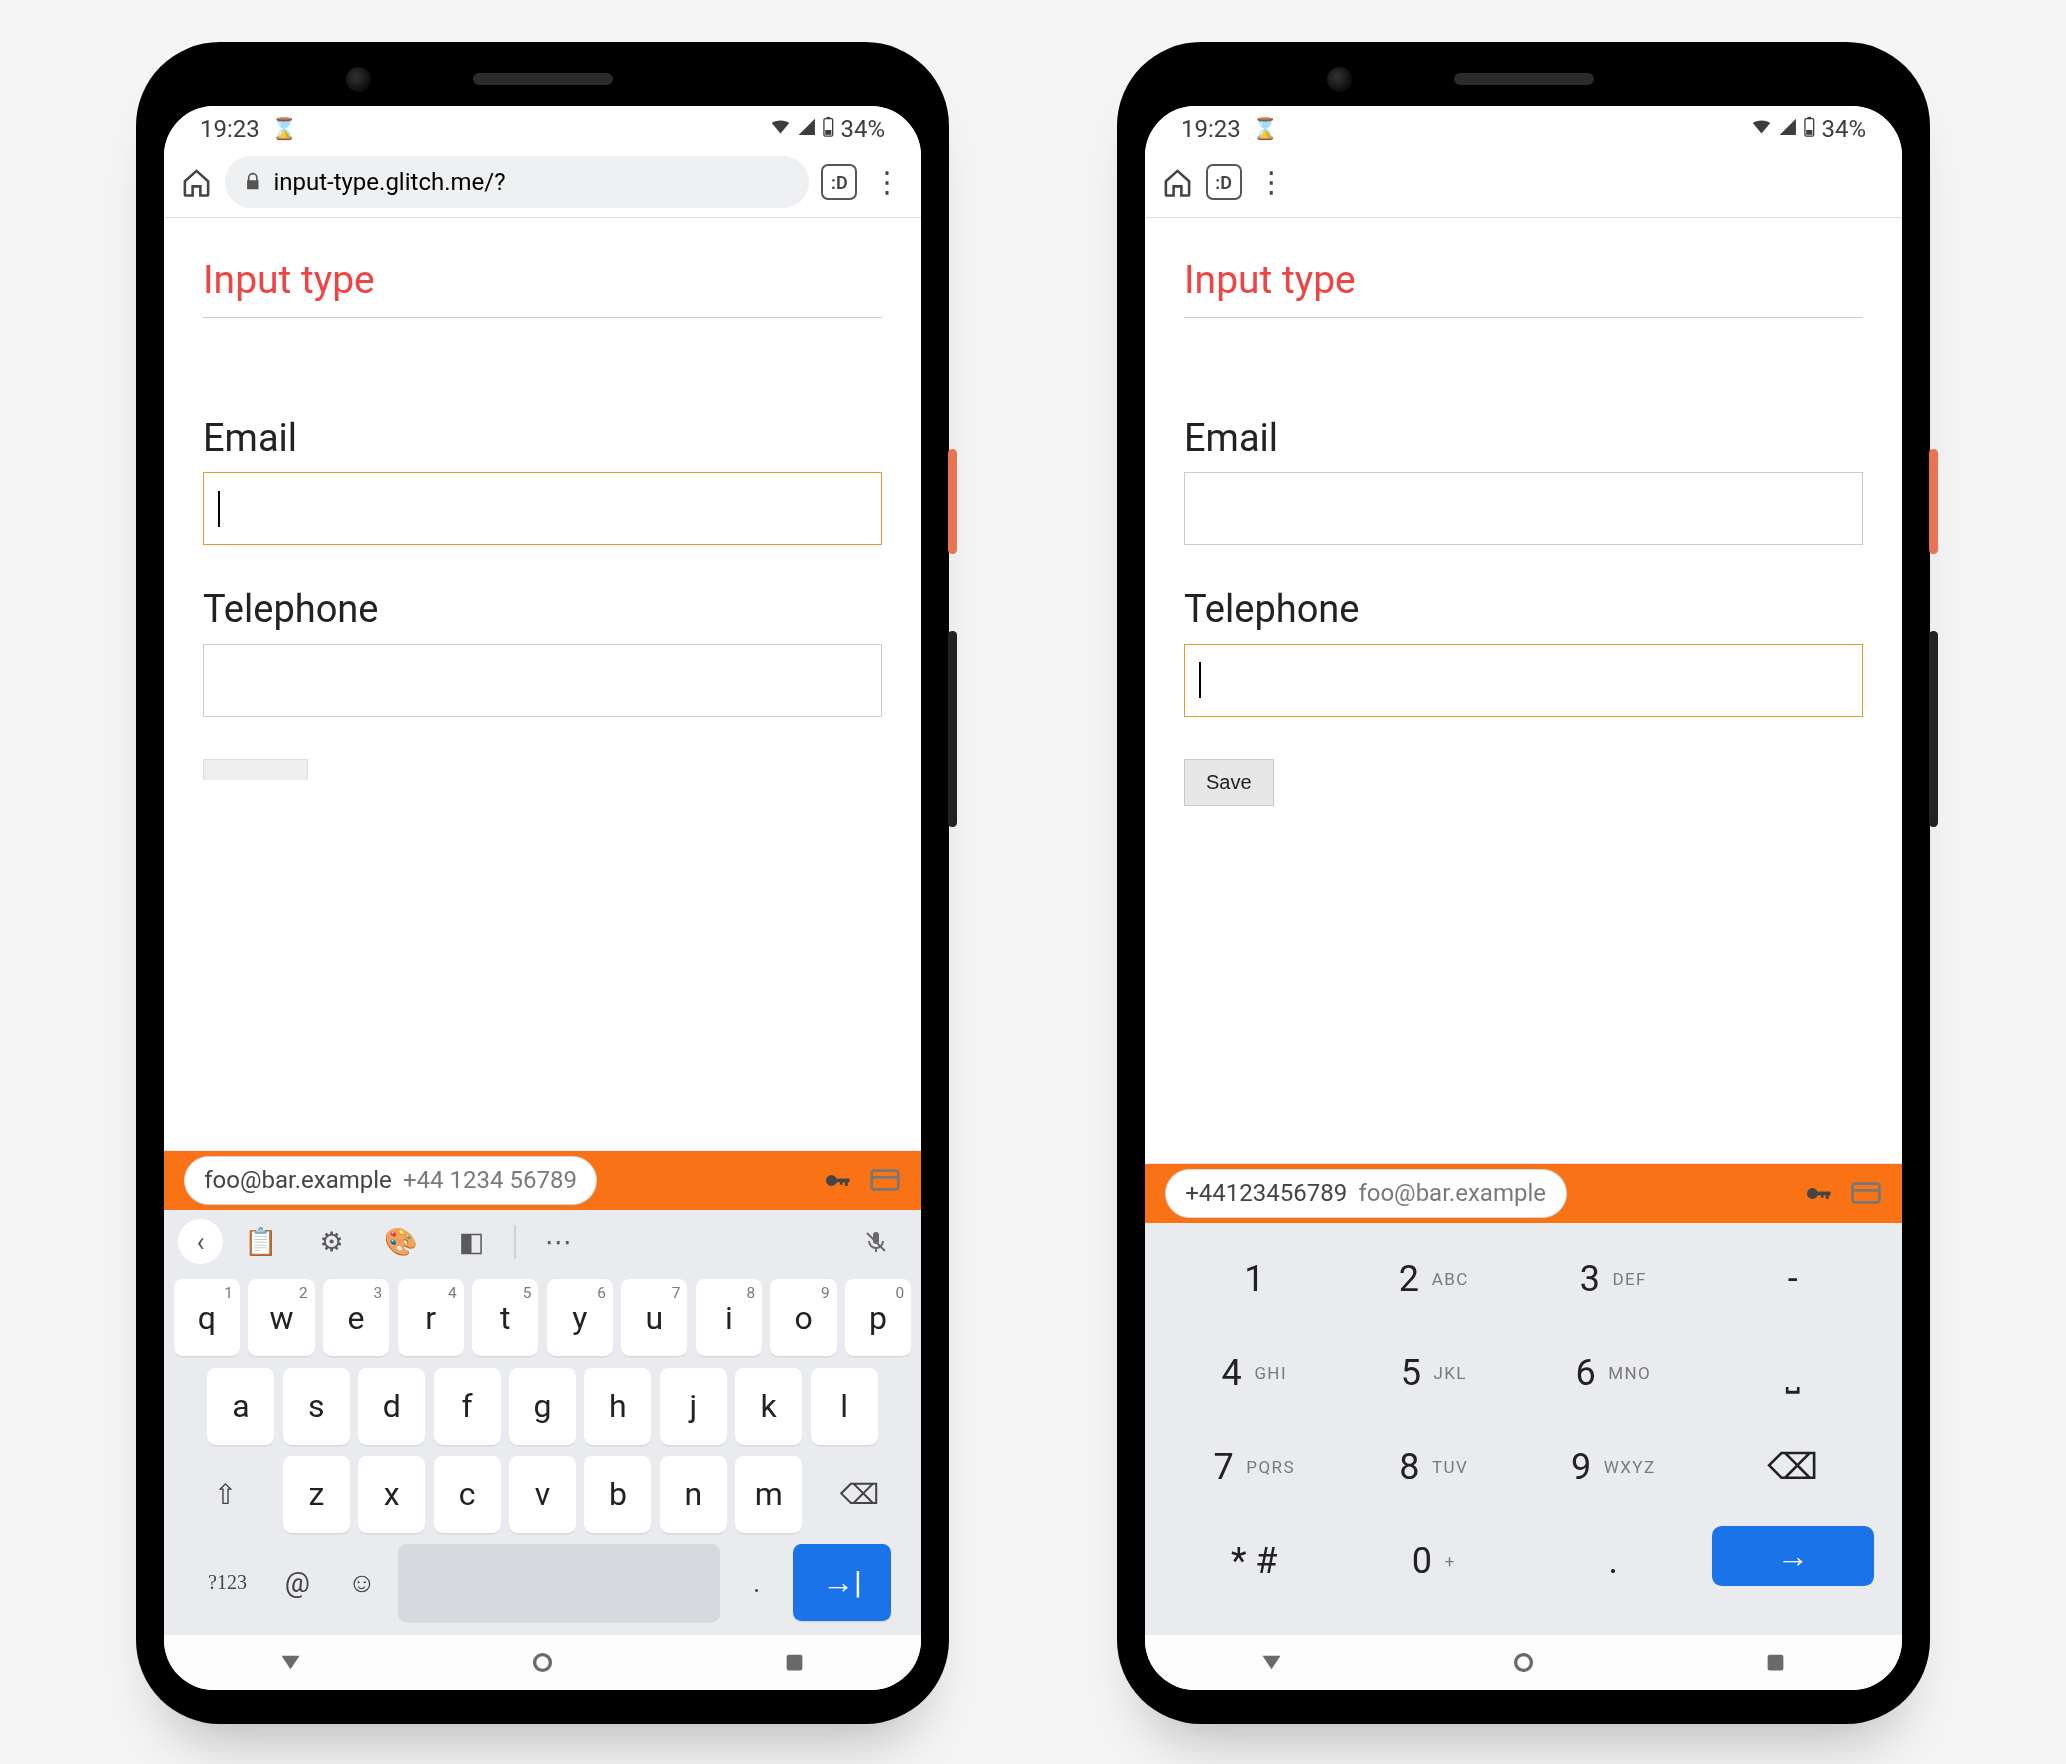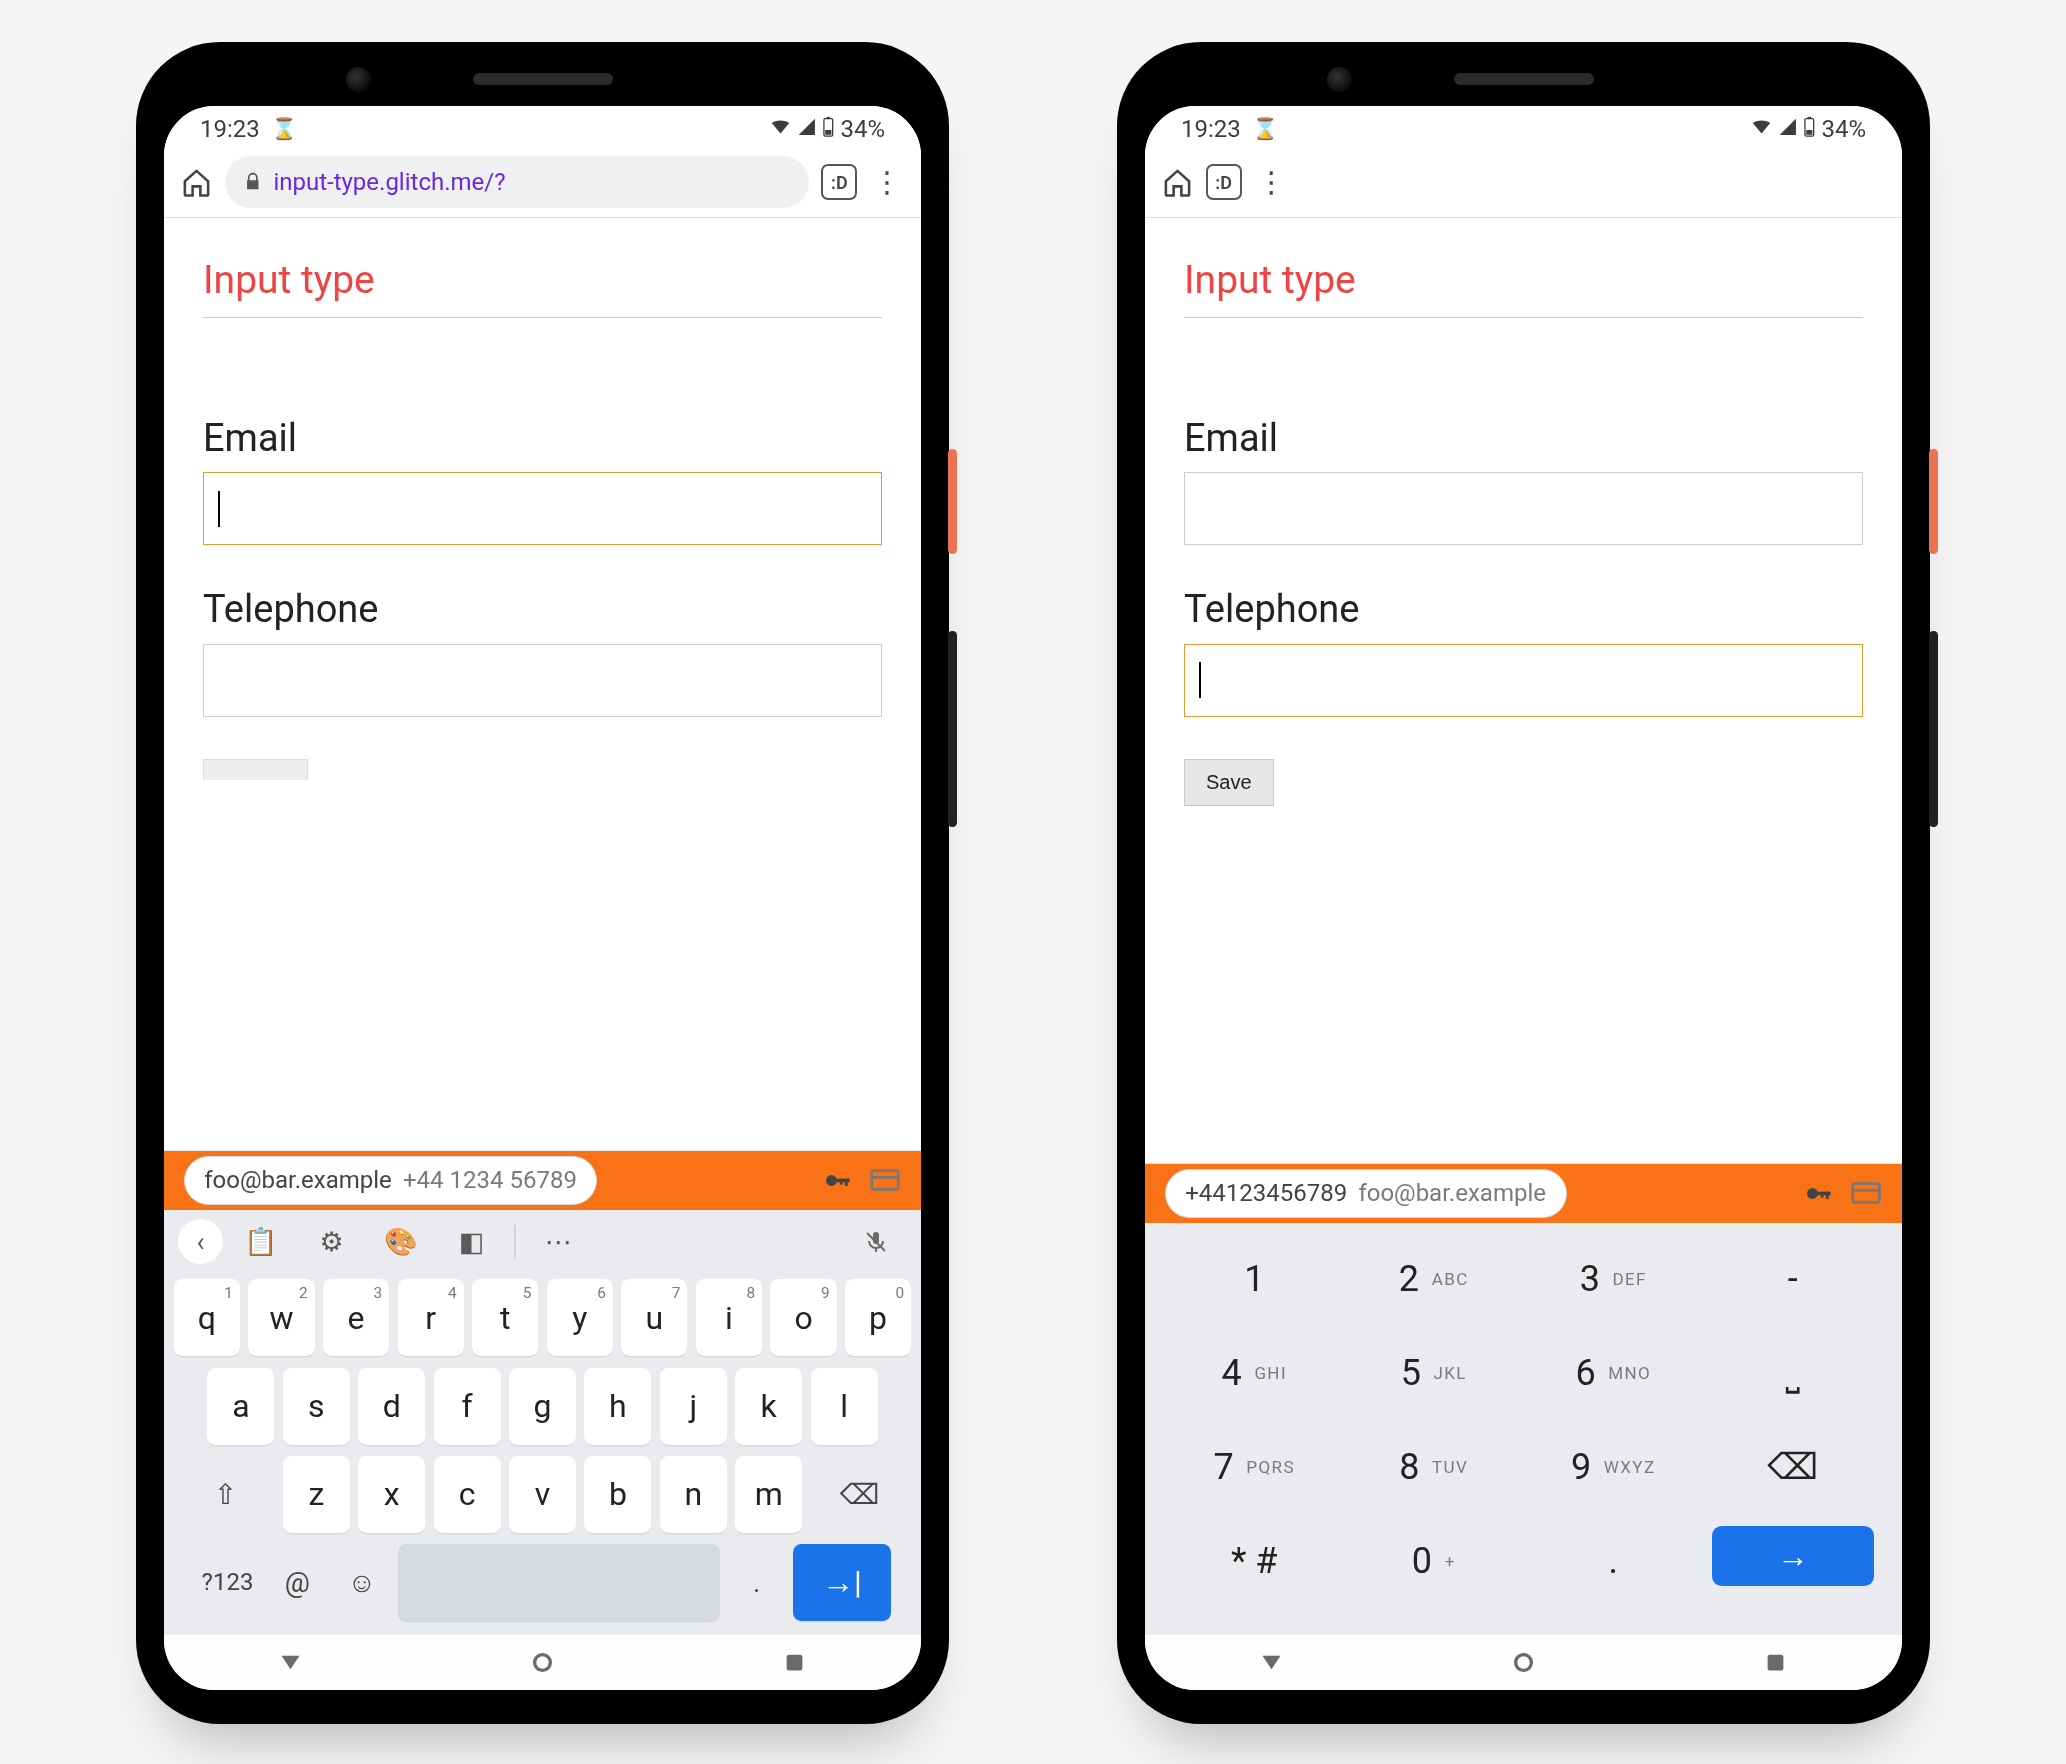--- a/index.html
+++ b/index.html
@@ -105,21 +105,21 @@
   .omnibox {
     flex: 1;
     background: #eef0f1;
     border-radius: 35px;
     height: 52px;
     display: flex;
     align-items: center;
     padding: 11px 18px;
     gap: 11.2px;
     font-size: 24px;
-    color: #6d28d9;
+    color: #000000;
     overflow: hidden;
     white-space: nowrap;
   }
   .tab-badge {
     width: 36px;
     height: 36px;
     border: 2.8px solid #555;
     border-radius: 7px;
     display: flex;
     align-items: center;
@@ -283,22 +283,23 @@
   }
   .key-action {
     background:#1a73e8;
     color:#fff;
     flex:1.4;
     max-width:98px;
   }
   .key-sym {
     background:transparent;
     box-shadow:none;
-    font-size:24px;
+    font-size:20px;
     color:#444;
+    font-family:Liberation Serif, serif;
   }
   .key-func {
     background:transparent;
     box-shadow:none;
     font-size:28px;
     color:#444;
   }
   
   .numpad {
     background:#e9ebee;

